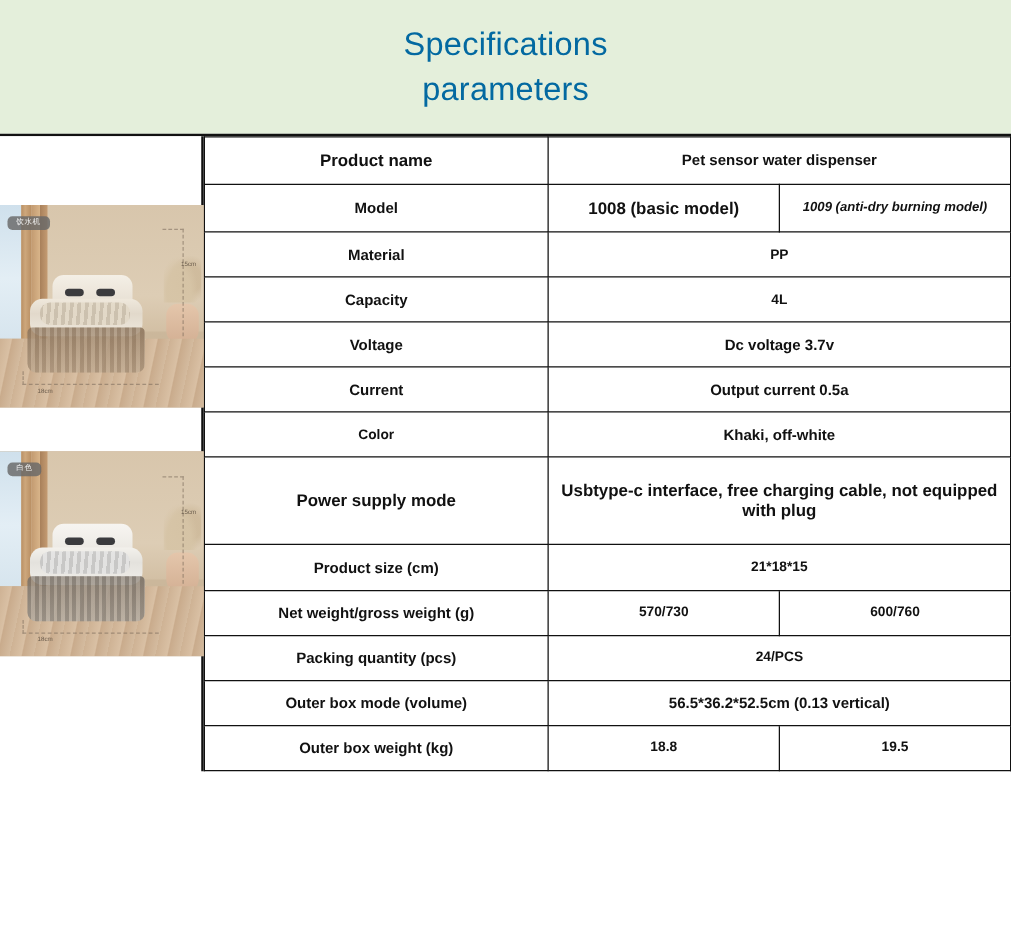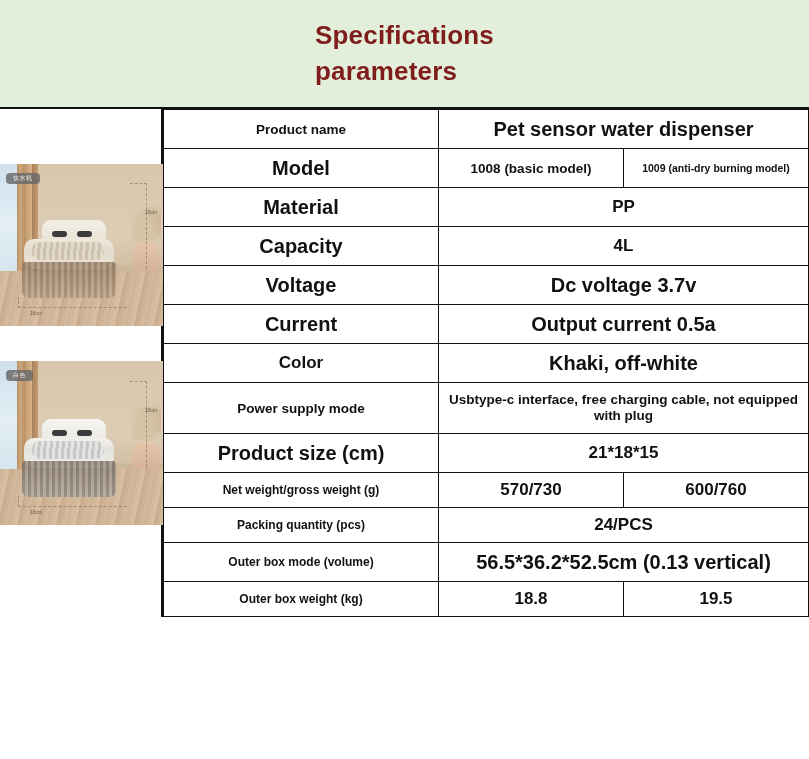--- a/index.html
+++ b/index.html
@@ -20,23 +20,24 @@
   .banner {
     height: 107px;
     background: #e4efdb;
     display: flex;
     align-items: center;
     justify-content: center;
     box-sizing: border-box;
   }
   .banner-title {
     font-size: 26px;
-    font-weight: bold;
+    font-weight: normal;
     line-height: 1.35;
-    color: #7f1d1d;
+    text-align: center;
+    color: #0369a1;
     letter-spacing: 0.2px;
   }
   .banner-title .line2 { display: block; }
 
   
   .body-wrap {
     display: flex;
     align-items: flex-start;
     width: 809px;
     height: 508px;
@@ -173,25 +174,25 @@
     padding: 2px 4px;
     vertical-align: middle;
     text-align: center;
     color: #111;
     font-weight: bold;
   }
   td.label  { width: 266px; }
   td.value  { }
   td.split  { width: 190px; margin-left: 20px; }
 
-  .t-xl  { font-size: 17px; }
-  .t-lg  { font-size: 20px; }
+  .t-xl  { font-size: 11px; }
+  .t-lg  { font-size: 12px; }
   .t-md  { font-size: 13.5px; }
   .t-sm  { font-size: 12px; }
-  .t-xs  { font-size: 10.5px; }
+  .t-xs  { font-size: 10.5px; font-style: italic; }
 
   td.left { text-align: left; padding-left: 5px; line-height: 1.18; }
 
   .footer-blank {
     width: 809px;
     height: 142px;
     background: #ffffff;
   }
 </style>
 </head>

